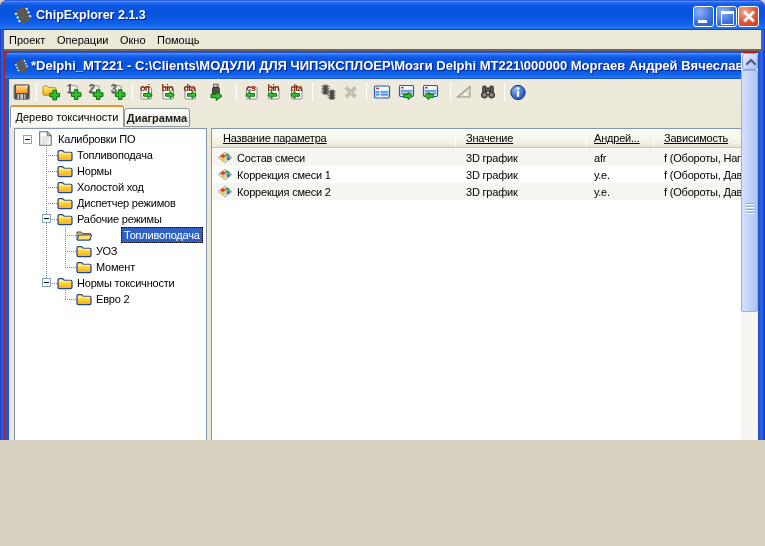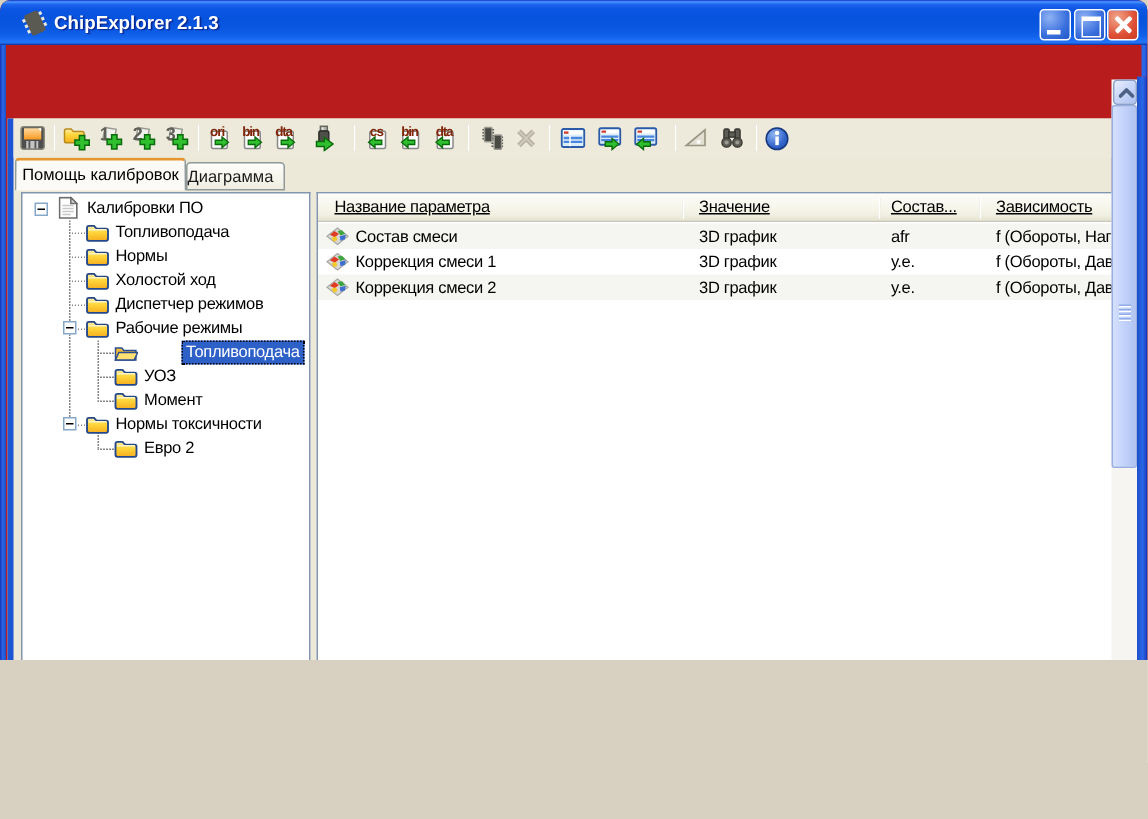--- a/index.html
+++ b/index.html
@@ -53,21 +53,21 @@
 #toolbar .tico { position:absolute; top:4px; width:18px; height:18px; }
 
 #tabbar { position:absolute; left:9px; top:105px; width:732px; height:22px; }
 .tab1 { position:absolute; left:1px; top:0; width:114px; height:22px;
   background:#FBFAF6; border:1px solid #919B9C; border-bottom:none;
   border-radius:3px 3px 0 0; border-top:2px solid #E5962E;
   font-size:11px; text-align:center; padding-top:4px; }
 .tab2 { position:absolute; left:115px; top:3px; width:66px; height:19px;
   background:linear-gradient(180deg,#FEFEFC,#F0EEE0); border:1px solid #919B9C;
   border-bottom:1px solid #919B9C; border-radius:3px 3px 0 0;
-  font-size:11px; text-align:left; padding-top:3px; color:#1a1a1a; }
+  font-size:11px; text-align:center; padding-top:3px; color:#1a1a1a;font-weight:bold; }
 
 #tree { position:absolute; left:14px; top:128px; width:193px; height:376px;
   background:#fff; border:1px solid #8296AE; border-bottom:none; overflow:hidden; font-size:11px; letter-spacing:-0.2px; }
 #grid { position:absolute; left:211px; top:128px; width:531px; height:376px;
   background:#fff; border:1px solid #8296AE; border-right:none; border-bottom:none; overflow:hidden; font-size:11px; letter-spacing:-0.2px; }
 
 .titem { position:absolute; height:16px; line-height:16px; white-space:nowrap; color:#000; }
 .tbox { position:absolute; width:9px; height:9px; background:#fff;
   border:1px solid #86A8C8; }
 .tbox::after { content:""; position:absolute; left:1px; top:3px; width:5px; height:1px; background:#000; }
@@ -123,25 +123,45 @@
       <rect x="14.5" y="4" width="2" height="2.2" fill="#e8e8e0"></rect>
           <rect x="14.5" y="8" width="2" height="2.2" fill="#e8e8e0"></rect>
           <rect x="14.5" y="12" width="2" height="2.2" fill="#e8e8e0"></rect>
     </g>
       </svg>
     <span class="ttext">ChipExplorer 2.1.3</span>
     <div class="wbtn min"></div>
       <div class="wbtn max"></div>
       <div class="wbtn cls"></div>
   </div>
+  <div id="menubar">
+    <span style="left:6px">Проект</span>
+    <span style="left:54px">Операции</span>
+    <span style="left:117px">Окно</span>
+    <span style="left:154px">Помощь</span>
+  </div>
   <div class="frameL"></div>
     <div class="frameR"></div>
     <div class="frameR2"></div>
     <div class="frameB"></div>
 
+  <div id="childtitle">
+    <svg class="cicon" width="15" height="15">
+        <g transform="rotate(-25 7 7)">
+      <rect x="3.5" y="1.5" width="8" height="12" rx="1.5" fill="#5a5a52"></rect>
+      <rect x="2" y="3" width="1.6" height="1.8" fill="#e8e8e0"></rect>
+          <rect x="2" y="6" width="1.6" height="1.8" fill="#e8e8e0"></rect>
+          <rect x="2" y="9" width="1.6" height="1.8" fill="#e8e8e0"></rect>
+      <rect x="11.5" y="3" width="1.6" height="1.8" fill="#e8e8e0"></rect>
+          <rect x="11.5" y="6" width="1.6" height="1.8" fill="#e8e8e0"></rect>
+          <rect x="11.5" y="9" width="1.6" height="1.8" fill="#e8e8e0"></rect>
+    </g>
+      </svg>
+    <span class="ctext">*Delphi_MT221 - C:\Clients\МОДУЛИ ДЛЯ ЧИПЭКСПЛОЕР\Мозги Delphi MT221\000000 Моргаев Андрей Вячеслав</span>
+  </div>
   <div id="childbody"></div>
   <svg width="0" height="0" style="position:absolute">
       <defs>
     <linearGradient id="fgrad" x1="0" y1="0" x2="0" y2="1">
       <stop offset="0" stop-color="#FFEFAE"></stop>
           <stop offset="0.4" stop-color="#FFD83E"></stop>
           <stop offset="1" stop-color="#F5AE1E"></stop>
     </linearGradient>
     <linearGradient id="ogr" x1="0" y1="0" x2="0" y2="1">
       <stop offset="0" stop-color="#FFD9A0"></stop>
@@ -273,21 +293,21 @@
       <circle cx="12.6" cy="12" r="1.4" fill="#9a9a92"></circle>
     </svg>
     <div class="sep" style="left:495px"></div>
     <svg class="tico" style="left:500px" viewBox="0 0 18 18">
       <circle cx="9" cy="9.5" r="7.2" fill="url(#bgr)" stroke="#16367E"></circle>
       <rect x="7.9" y="8" width="2.3" height="5.8" fill="#fff"></rect>
       <circle cx="9.05" cy="5.6" r="1.5" fill="#fff"></circle>
     </svg>
   </div>
   <div id="tabbar">
-    <div class="tab1">Помощь калибровок</div>
+    <div class="tab1">Дерево токсичности</div>
     <div class="tab2">Диаграмма</div>
   </div>
 
   <div id="tree">
     <div class="vline" style="left:31px;top:18px;height:136px"></div>
     <div class="hline" style="left:31px;top:26px;width:11px"></div>
     <div class="hline" style="left:31px;top:42px;width:11px"></div>
     <div class="hline" style="left:31px;top:58px;width:11px"></div>
     <div class="hline" style="left:31px;top:74px;width:11px"></div>
     <div class="hline" style="left:31px;top:90px;width:11px"></div>
@@ -356,21 +376,21 @@
         <path d="M1 4 Q1 2.6 2.3 2.6 L5.7 2.6 L7.3 4.4 L13.7 4.4 Q15 4.4 15 5.7 L15 11.2 Q15 12.6 13.7 12.6 L2.3 12.6 Q1 12.6 1 11.2 Z" fill="url(#fgrad)" stroke="#25488A" stroke-width="1.25"></path>
         <path d="M2 5.2 L14 5.2" stroke="#FFF3C0" stroke-width="1"></path>
       </svg>
     <div class="titem" style="left:81px;top:162px">Евро 2</div>
   </div>
 
   <div id="grid">
     <div id="ghead">
       <span style="left:11px">Название параметра</span>
       <span style="left:254px">Значение</span>
-      <span style="left:382px">Состав...</span>
+      <span style="left:382px">Андрей...</span>
       <span style="left:452px">Зависимость</span>
       <i style="left:243px"></i>
         <i style="left:374px"></i>
         <i style="left:441px"></i>
     </div>
     <div class="grow" style="top:20px;background:#F5F5F1">
       <svg width="16" height="13" viewBox="0 0 16 13">
           <path d="M1 6.5 L8 1 L15 6.5 L8 12 Z" fill="#D8D8D4" stroke="#A8A8A4" stroke-width="0.8"></path>
           <path d="M3 5.5 L6 3 L9 5 L6.2 7.2 Z" fill="#E23B24"></path>
           <path d="M8 3 L11 2.5 L13.2 4.8 L10 6 Z" fill="#3FA53F"></path>

